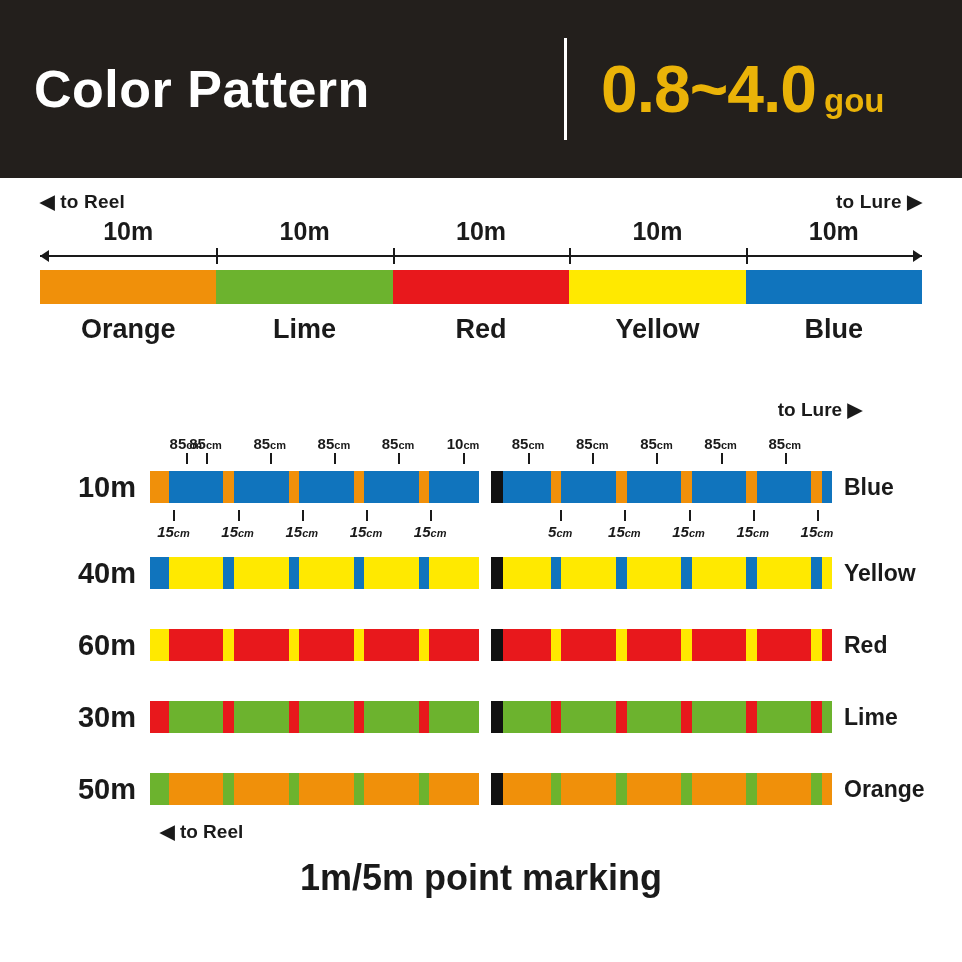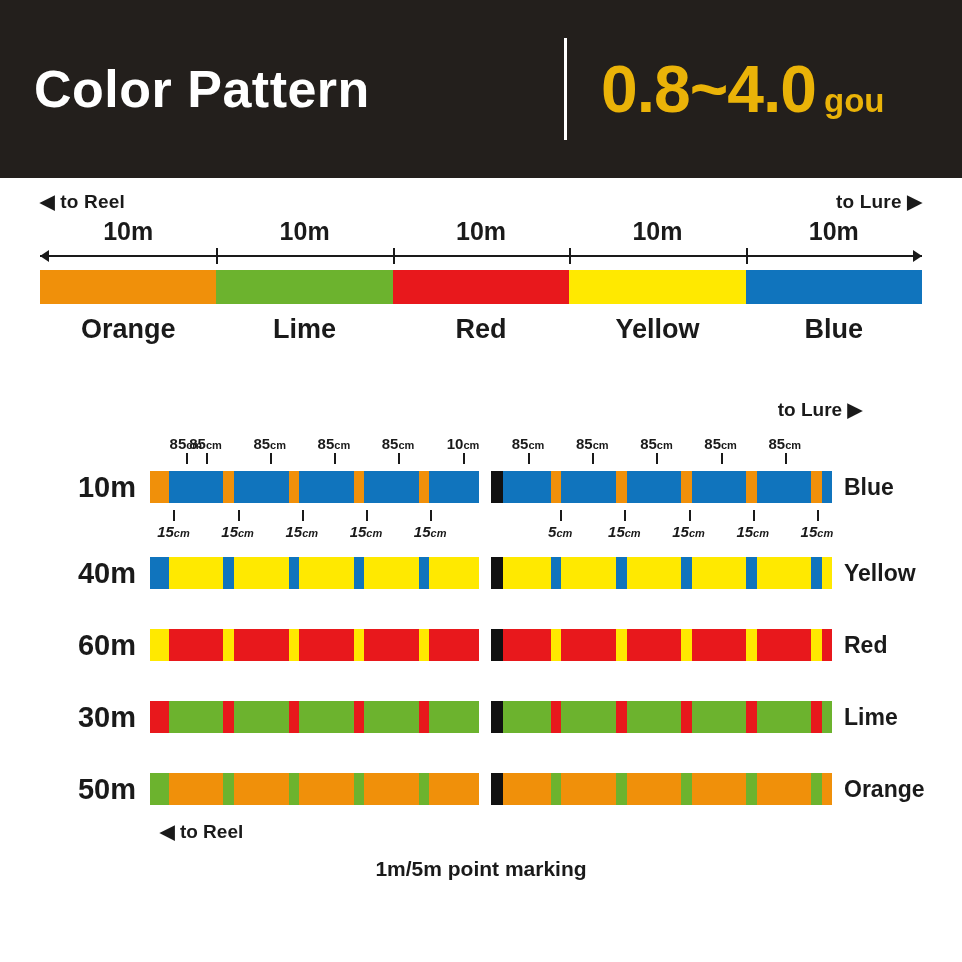--- a/index.html
+++ b/index.html
@@ -231,21 +231,21 @@
   
   .footer {
     display: flex;
     justify-content: center;
     align-items: baseline;
     gap: 46px;
     font-size: 31px;
     font-weight: bold;
     padding-top: 14px;
   }
-  .footer .f2 { font-size: 21px; text-align: center; }
+  .footer .f2 { font-size: 36px; text-align: center; }
 </style>
 </head>
 <body>
 
 <div class="header">
   <div class="header-title">Color Pattern</div>
   <div class="header-divider"></div>
   <div class="header-size">
     <span>0.8~4.0</span>
     <span class="gou">gou</span>

